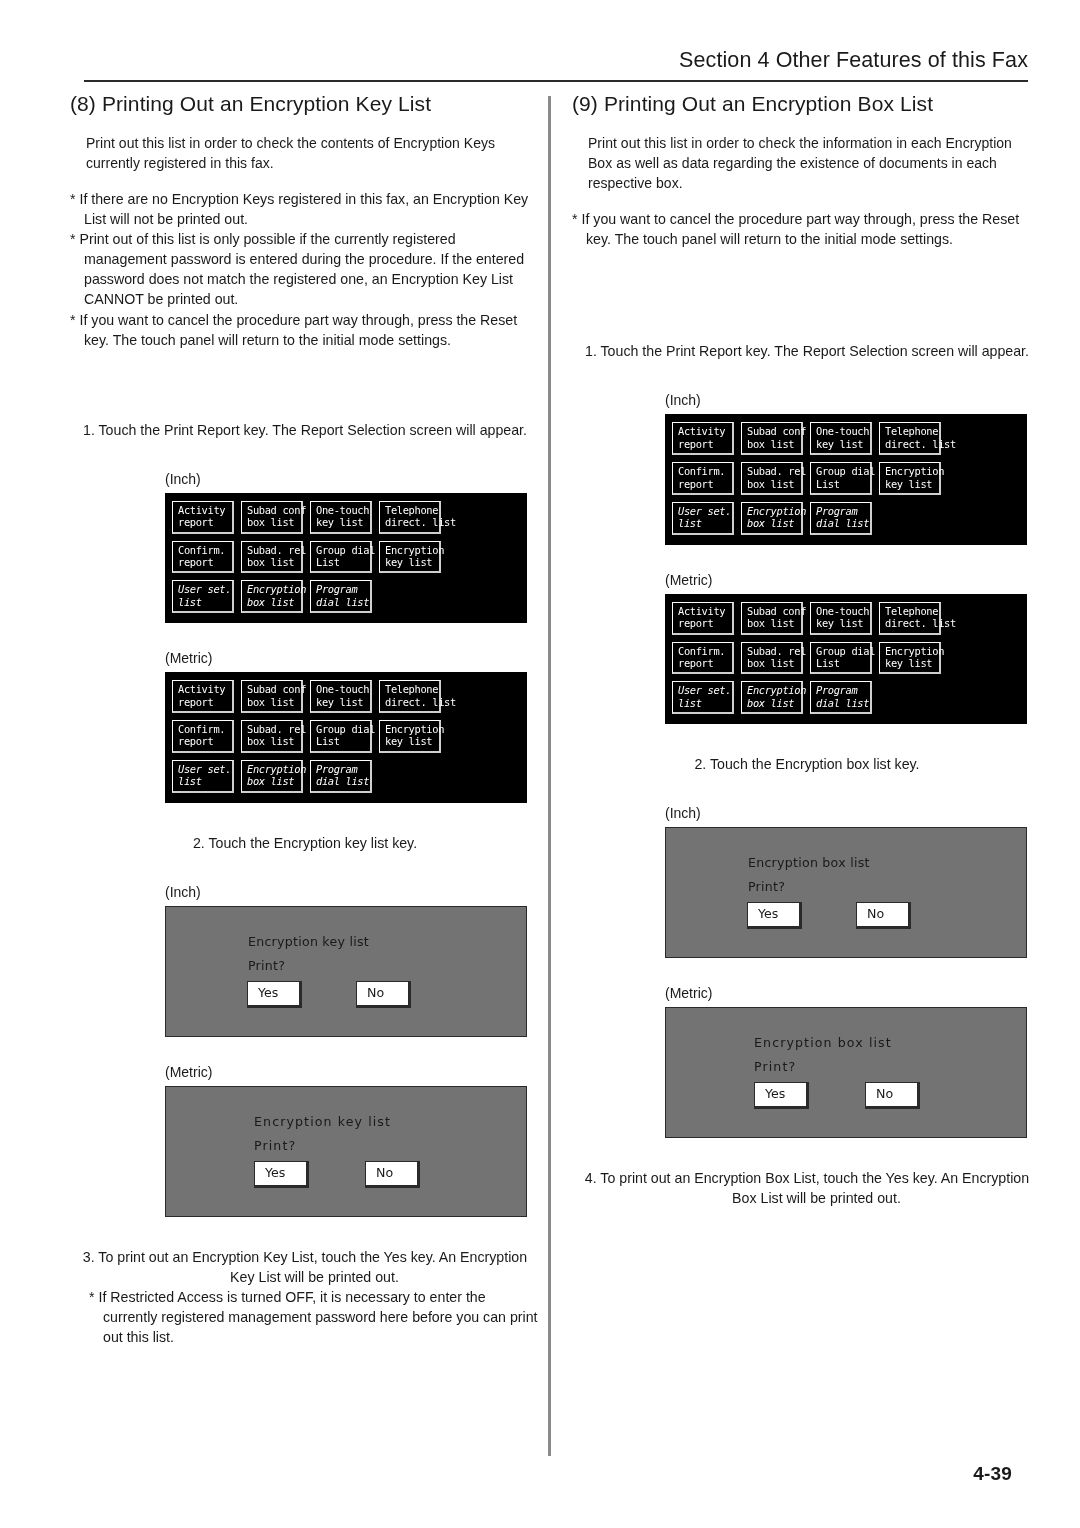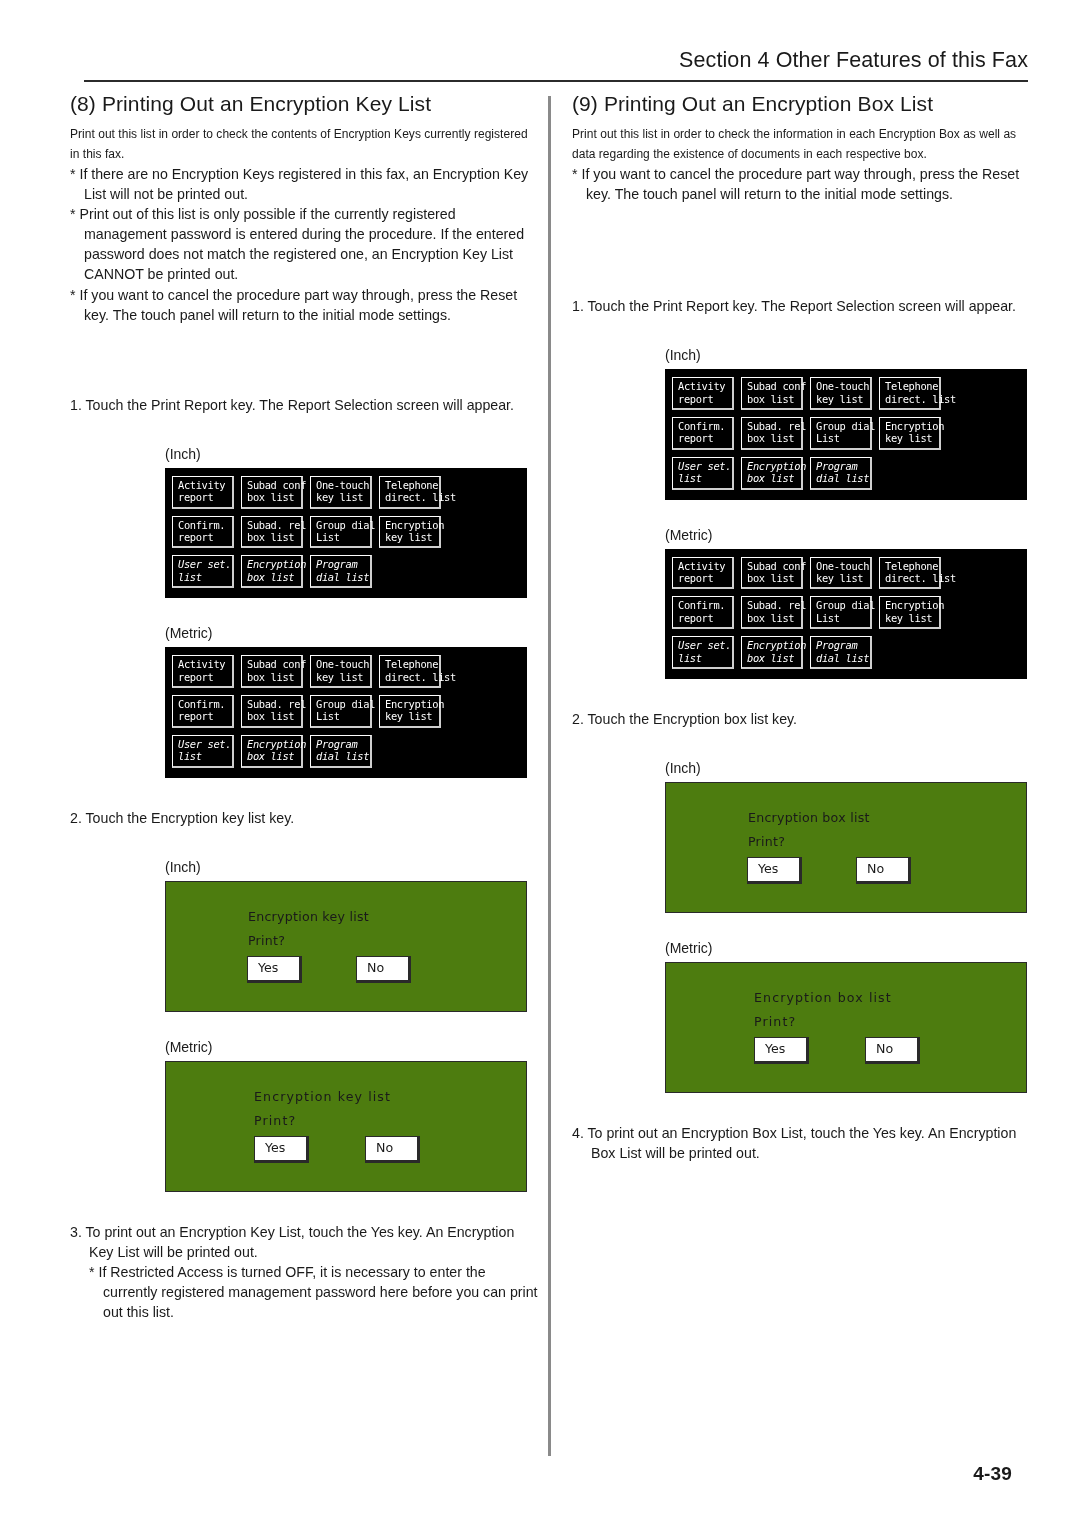--- a/index.html
+++ b/index.html
@@ -62,38 +62,39 @@
 
   h2.sub-head {
     margin: 0 0 7px 0;
     font-size: 21px;
     font-weight: normal;
     letter-spacing: .1px;
     line-height: 1.18;
   }
 
   p.body-text {
-    margin: 0;
-    font-size: 12px;
+    margin: 16px;
+    font-size: 14px;
     line-height: 20.1px;
     letter-spacing: .03px;
   }
   p.bullet {
     margin: 0;
     font-size: 14.2px;
     line-height: 20.1px;
     padding-left: 14px;
     text-indent: -14px;
   }
   p.step {
     margin: 0;
     font-size: 14.2px;
     line-height: 20.1px;
     padding-left: 19px;
     text-indent: -19px;
+    text-align: center;
   }
   p.substep {
     margin: 0;
     font-size: 14.2px;
     line-height: 20.1px;
     padding-left: 33px;
     text-indent: -14px;
   }
   .gap-s  { height: 10px; }
   .gap-m  { height: 22px; }
@@ -144,21 +145,21 @@
     background: transparent;
   }
   .lcd-key .kl { display: block; }
 
   
   .dlg {
     width: 362px;
     height: 131px;
     box-sizing: border-box;
     border: 1.5px solid #2a2a2a;
-    background: #4d7c0f;
+    background: #737373;
     position: relative;
     padding-left: 13px;
   }
   .dlg .dlg-title {
     position: absolute;
     left: 82px;
     top: 27px;
     font-family: "DejaVu Sans", sans-serif;
     font-size: 12.6px;
     letter-spacing: .25px;

